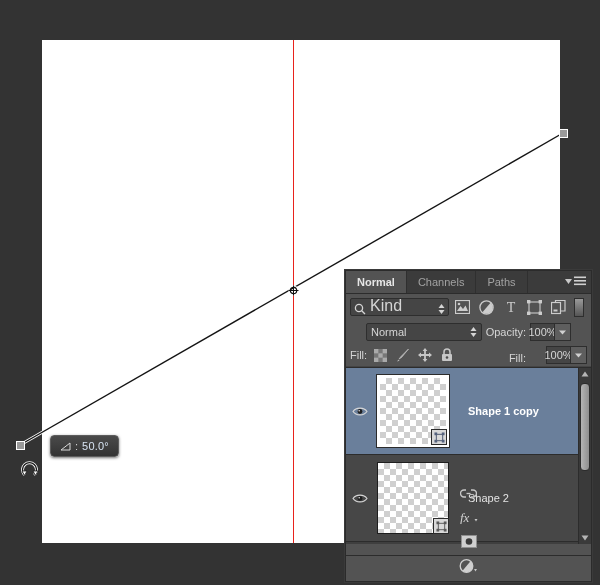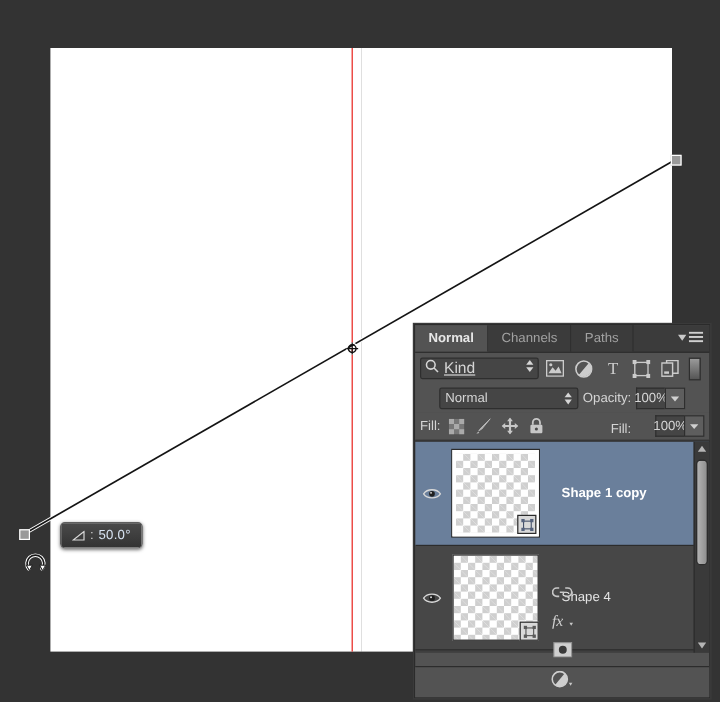--- a/index.html
+++ b/index.html
@@ -165,27 +165,26 @@
     gap: 3px;
     background: #535353;
   }
   #kind-select {
     width: 99px;
     height: 18px;
     background: #454545;
     border: 1px solid #2e2e2e;
     border-radius: 2px;
     display: flex;
-    align-items: flex-start;
+    align-items: flex-end;
     padding: 0 3px;
     box-sizing: border-box;
     color: #d5d5d5;
-    font-size: 13px;
+    font-size: 16px;
     gap: 4px;
-    text-decoration: underline;
   }
   #kind-select .kind-text { flex: 1; }
   .filter-icon {
     width: 21px;
     height: 19px;
     display: flex;
     align-items: center;
     justify-content: center;
   }
   #filter-toggle {
@@ -613,21 +612,21 @@
               <svg width="11" height="11" viewBox="0 0 12 12">
                 <rect x="2.5" y="2.5" width="7" height="7" fill="none" stroke="#555555" stroke-width="1"></rect>
                 <rect x="0.5" y="0.5" width="3" height="3" fill="#5a5a5a"></rect>
                 <rect x="8.5" y="0.5" width="3" height="3" fill="#5a5a5a"></rect>
                 <rect x="0.5" y="8.5" width="3" height="3" fill="#5a5a5a"></rect>
                 <rect x="8.5" y="8.5" width="3" height="3" fill="#5a5a5a"></rect>
               </svg>
             </div>
           </div>
         </div>
-        <div class="layer-name">Shape 4</div>
+        <div class="layer-name">Shape 2</div>
       </div>
 
       <div id="list-scrollbar">
         <div id="sb-up">
           <svg width="8" height="6" viewBox="0 0 8 6">
             <path d="M4 0.5 L7.5 5.5 L0.5 5.5 Z" fill="#b5b5b5"></path>
           </svg>
         </div>
         <div id="sb-thumb"></div>
         <div id="sb-down">

